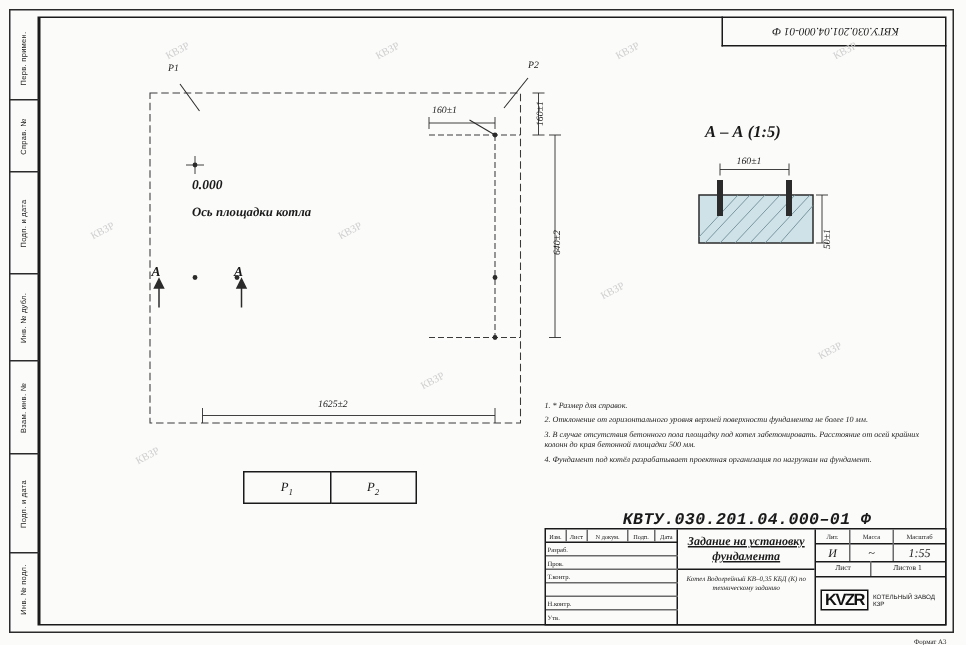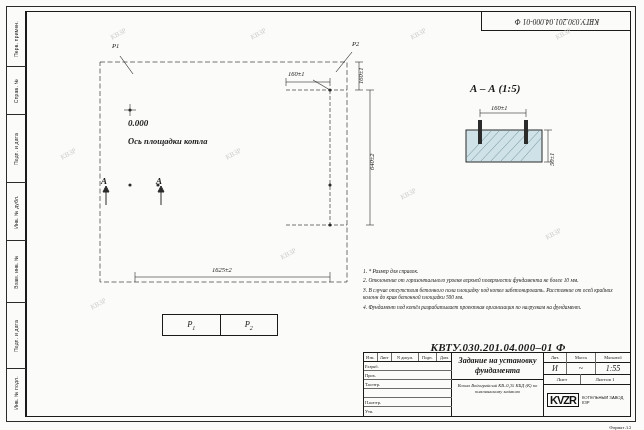--- a/index.html
+++ b/index.html
@@ -152,21 +152,21 @@
     box-sizing: border-box;
     font-family: "Liberation Serif", serif;
     font-size: 4.6px;
   }
   .tb-code {
     position: absolute;
     left: 0; top: -12px;
     width: 268px;
     text-align: center;
     font-size: 11px;
-    font-family: Liberation Serif, serif;
+    font-family: Liberation Mono, monospace;
     font-style: italic;
     font-weight: bold;
     letter-spacing: .3px;
   }
   .tb-left {
     position: absolute;
     left: 0; top: 0;
     width: 88px; height: 63px;
     border-right: 1px solid #1a1a1a;
     box-sizing: border-box;
@@ -205,20 +205,21 @@
     border-right: 1px solid #1a1a1a;
     box-sizing: border-box;
     text-align: center;
   }
   .tb-title {
     font-size: 8px;
     font-style: italic;
     font-weight: bold;
     line-height: 1.25;
     padding-top: 3px;
+    text-decoration: underline;
   }
   .tb-sub {
     font-size: 4.6px;
     font-style: italic;
     line-height: 1.3;
     padding-top: 3px;
     border-top: 1px solid #1a1a1a;
     margin-top: 3px;
   }
   .tb-right {

